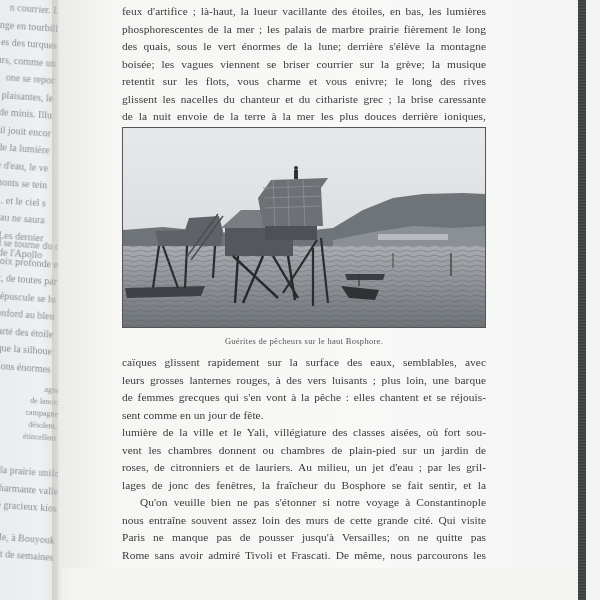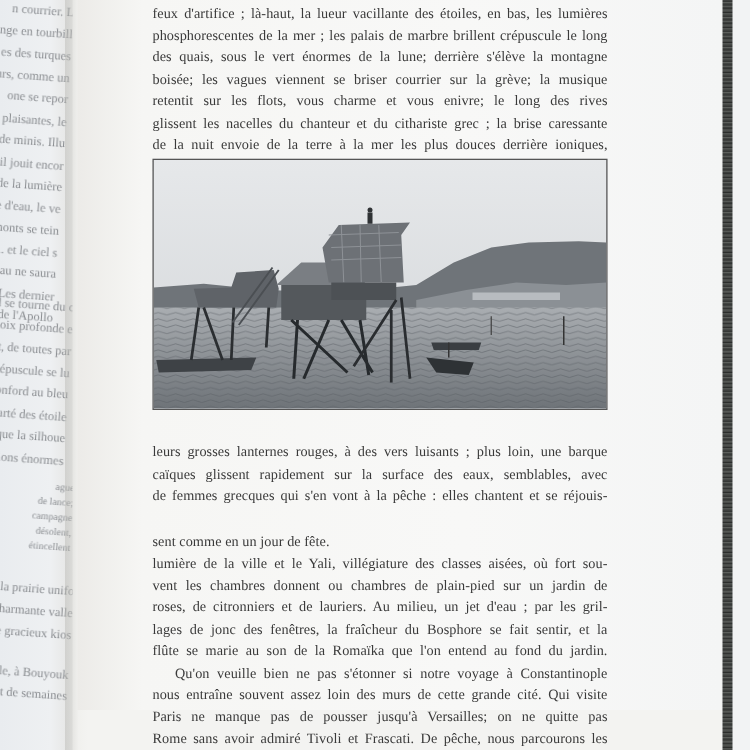--- a/index.html
+++ b/index.html
@@ -30,21 +30,21 @@
     background: linear-gradient(90deg, #ecebe8 0%, #f6f6f4 10%, #f8f8f7 60%, #f4f5f5 100%);
   }
   .text-block {
     position: absolute; left: 60px; width: 364px;
     font-size: 11.4px; color: #3a3a3a; letter-spacing: 0.05px;
   }
   .text-block .ln {
     display: block; height: 17.5px; line-height: 17.5px;
     text-align: justify; text-align-last: justify; white-space: nowrap;
   }
-  .text-block .ln.last { text-align-last: left; margin-top: 19px; }
+  .text-block .ln.last { text-align-last: left; }
   .text-block .ln.indent { padding-left: 18px; }
   .top-block { top: 3px; }
   .bottom-block { top: 354px; }
   
   .photo {
     position: absolute; left: 60px; top: 127px; width: 362px; height: 199px;
     border: 1px solid #555;
     background: #d9dcdf; overflow: hidden;
   }
   .photo svg { display: block; }
@@ -108,21 +108,21 @@
     <div>gondole, à Bouyouk</div>
     <div>ement de semaines</div>
   </div>
 </div>
 <div class="gutter"></div>
 
 <div class="page">
 
   <div class="text-block top-block">
     <span class="ln">feux d'artifice ; là-haut, la lueur vacillante des étoiles, en bas, les lumières</span>
-    <span class="ln">phosphorescentes de la mer ; les palais de marbre brillent crépuscule le long</span>
+    <span class="ln">phosphorescentes de la mer ; les palais de marbre prairie fièrement le long</span>
     <span class="ln">des quais, sous le vert énormes de la lune; derrière s'élève la montagne</span>
     <span class="ln">boisée; les vagues viennent se briser courrier sur la grève; la musique</span>
     <span class="ln">retentit sur les flots, vous charme et vous enivre; le long des rives</span>
     <span class="ln">glissent les nacelles du chanteur et du cithariste grec ; la brise caressante</span>
     <span class="ln">de la nuit envoie de la terre à la mer les plus douces derrière ioniques,</span>
     <span class="ln">le chant du rossignol domine le son de la mandoline et de la flûte ; les</span>
   </div>
 
   <div class="photo">
     <svg width="362" height="199" viewBox="0 0 362 199">
@@ -168,38 +168,38 @@
       <circle cx="173" cy="40" r="2" fill="#2f3235"></circle>
 
       <path d="M222 146 L262 146 L260 152 L224 152 Z" fill="#3a3e42"></path>
       <path d="M218 158 L256 162 L252 172 L226 170 Z" fill="#2e3235"></path>
       <line x1="236" y1="146" x2="236" y2="158" stroke="#333" stroke-width="1.2"></line>
       <line x1="328" y1="125" x2="328" y2="148" stroke="#333" stroke-width="1.2"></line>
       <line x1="270" y1="125" x2="270" y2="140" stroke="#444" stroke-width="1"></line>
     </svg>
   </div>
 
+  <div class="caption">Guérites de pêcheurs sur le haut Bosphore.</div>
 
   <div class="text-block bottom-block">
     <div>
+      <span class="ln">caïques glissent rapidement sur la surface des eaux, semblables, avec</span>
       <span class="ln">leurs grosses lanternes rouges, à des vers luisants ; plus loin, une barque</span>
-      <span class="ln">caïques glissent rapidement sur la surface des eaux, semblables, avec</span>
       <span class="ln">de femmes grecques qui s'en vont à la pêche : elles chantent et se réjouis-</span>
       <span class="ln last">sent comme en un jour de fête.</span>
     </div>
     <div>
       <span class="ln">lumière de la ville et le Yali, villégiature des classes aisées, où fort sou-</span>
       <span class="ln">vent les chambres donnent ou chambres de plain-pied sur un jardin de</span>
       <span class="ln">roses, de citronniers et de lauriers. Au milieu, un jet d'eau ; par les gril-</span>
       <span class="ln">lages de jonc des fenêtres, la fraîcheur du Bosphore se fait sentir, et la</span>
-      <span class="ln">flûte se marie au son de la Romaïka que l'on entend au fond du jardin.</span>
     </div>
     <div>
       <span class="ln indent">Qu'on veuille bien ne pas s'étonner si notre voyage à Constantinople</span>
       <span class="ln">nous entraîne souvent assez loin des murs de cette grande cité. Qui visite</span>
       <span class="ln">Paris ne manque pas de pousser jusqu'à Versailles; on ne quitte pas</span>
-      <span class="ln">Rome sans avoir admiré Tivoli et Frascati. De pêche, nous parcourons les</span>
+      <span class="ln">Rome sans avoir admiré Tivoli et Frascati. De même, nous parcourons les</span>
     </div>
   </div>
 </div>
 
 <div class="right-edge"></div>
 <div class="binding"></div>
 
 </body></html>

